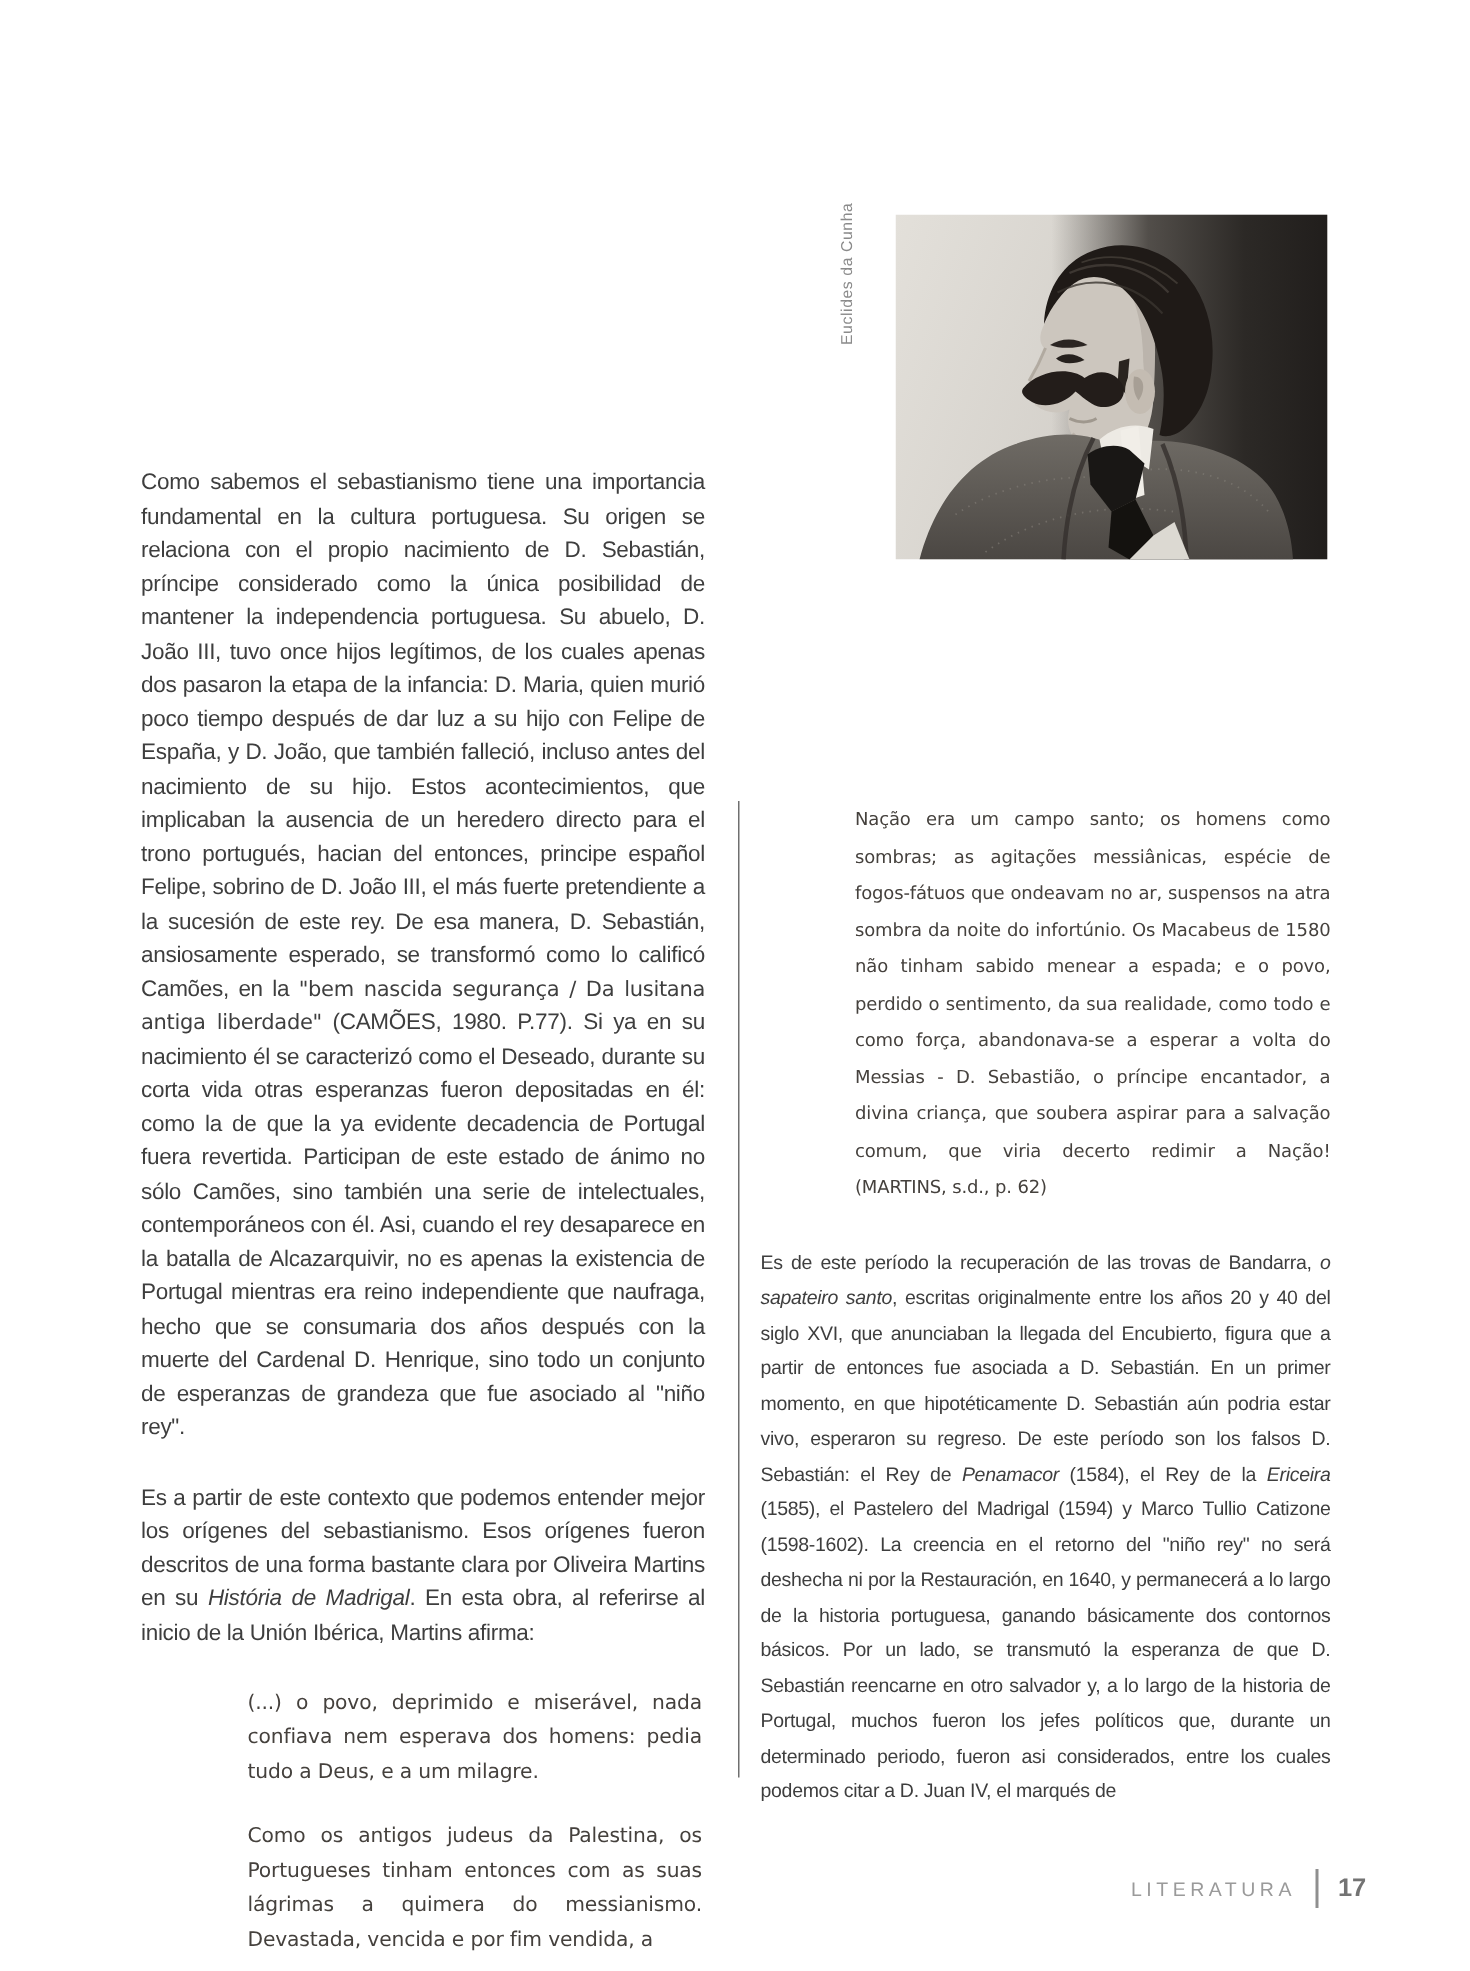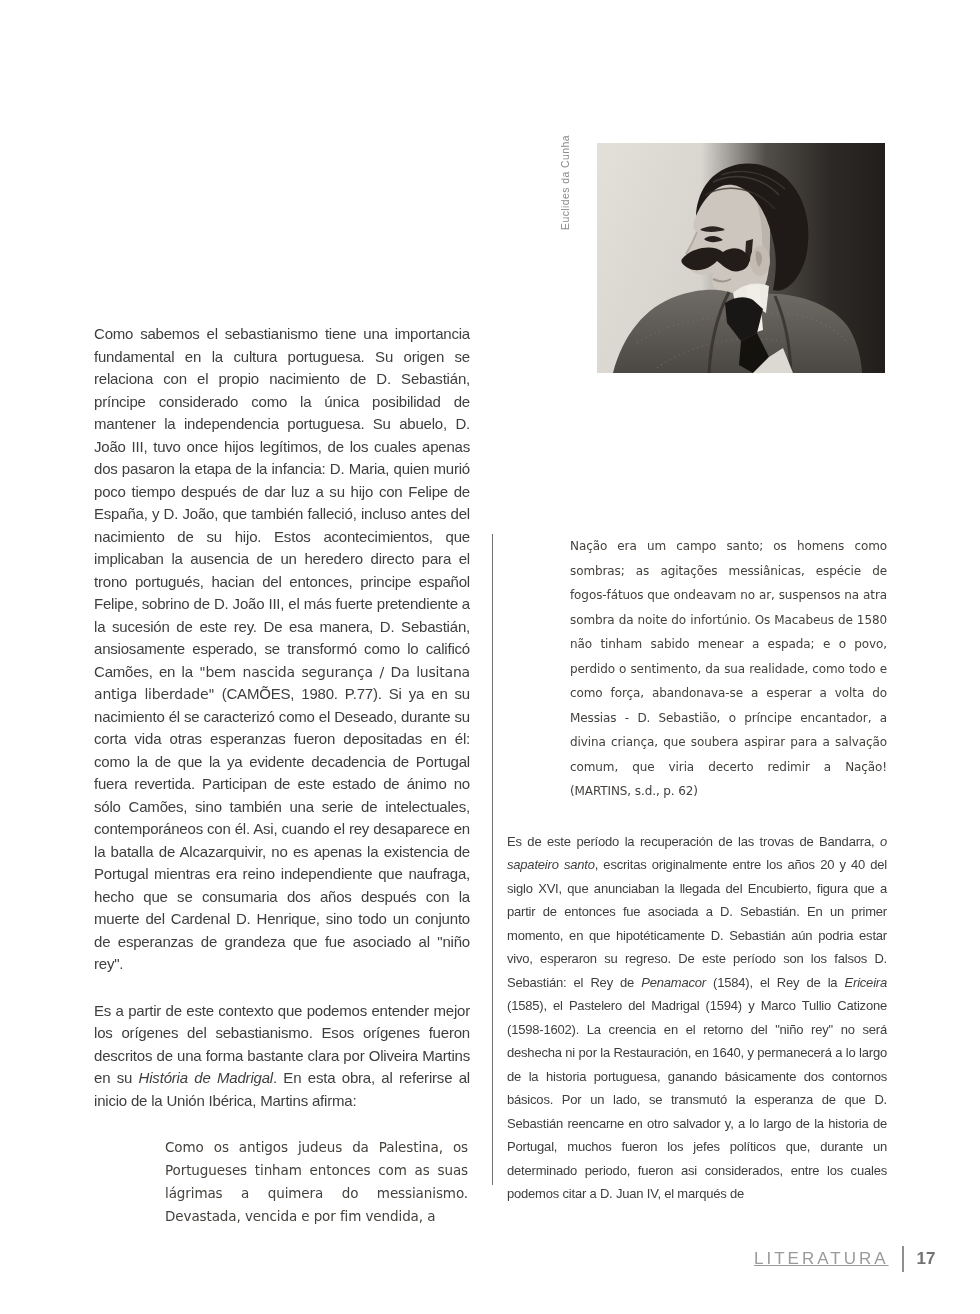--- a/index.html
+++ b/index.html
@@ -7,21 +7,21 @@
     position:relative; width:980px; height:1314px; background:#ffffff;
     font-family:"Liberation Sans", sans-serif; color:#3e3e3e; overflow:hidden;
   }
 
   
   .col-left {
     position:absolute; left:94px; top:307px; width:376px;
     font-size:15px; line-height:22.5px; letter-spacing:-0.2px;
     text-align:justify;
   }
-  .col-left p { margin:16px 0 24px 0; }
+  .col-left p { margin:4px 0 24px 0; }
 
   .blockquote {
     margin:20px 0 20px 71px; width:303px;
     font-family:"DejaVu Sans", sans-serif;
     font-size:13.5px; line-height:23px; letter-spacing:-0.1px;
     color:#45413d; text-align:justify;
   }
 
   .qtf { font-family:"DejaVu Sans", sans-serif; font-size:14px; }
 
@@ -49,21 +49,21 @@
   .photo-wrap { position:absolute; left:597px; top:143px; width:288px; height:230px; }
   .photo-wrap svg { display:block; }
   .credit {
     position:absolute; left:559px; top:134px; width:15px; height:96px;
     writing-mode:vertical-rl; transform:rotate(180deg);
     font-size:10.5px; letter-spacing:0.4px; color:#8b8b8b; white-space:nowrap;
   }
 
   
   .footer { position:absolute; left:754px; top:1246px; display:flex; align-items:center; gap:13px; }
-  .sect { font-size:17px; letter-spacing:3px; color:#9a9a9a;text-decoration:underline; }
+  .sect { font-size:13px; letter-spacing:3px; color:#9a9a9a; }
   .fbar { width:2px; height:26px; background:#8f8f8f; }
   .pnum { font-size:17px; font-weight:bold; color:#737373; }
 </style>
 </head>
 <body>
 
 <div class="page">
 
   <div class="photo-wrap">
     <svg width="288" height="230" viewBox="0 0 288 230" xmlns="http://www.w3.org/2000/svg" role="img">
@@ -122,20 +122,21 @@
       <path d="M144,198 L160,190 L172,214 L156,230 L142,222 Z" fill="#14120f"></path>
       <path d="M156,230 L172,214 L186,205 L196,230 Z" fill="#dcd9d2"></path>
     </svg>
   </div>
 
   <div class="credit">Euclides da Cunha</div>
 
   <div class="col-left">
     <p><span>Como sabemos el sebastianismo tiene una importancia fundamental en la cultura portuguesa. Su origen se relaciona con el propio nacimiento de D. Sebastián, príncipe considerado como la única posibilidad de mantener la independencia portuguesa. Su abuelo, D. João III, tuvo once hijos legítimos, de los cuales apenas dos pasaron la etapa de la infancia: D. Maria, quien murió poco tiempo después de dar luz a su hijo con Felipe de España, y D. João, que también falleció, incluso antes del nacimiento de su hijo. Estos acontecimientos, que implicaban la ausencia de un heredero directo para el trono portugués, hacian del entonces, principe español Felipe, sobrino de D. João III, el más fuerte pretendiente a la sucesión de este rey. De esa manera, D. Sebastián, ansiosamente esperado, se transformó como lo calificó Camões, en la </span><span class="qtf">"bem nascida segurança / Da lusitana antiga liberdade"</span><span> (CAMÕES, 1980. P.77). Si ya en su nacimiento él se caracterizó como el Deseado, durante su corta vida otras esperanzas fueron depositadas en él: como la de que la ya evidente decadencia de Portugal fuera revertida. Participan de este estado de ánimo no sólo Camões, sino también una serie de intelectuales, contemporáneos con él. Asi, cuando el rey desaparece en la batalla de Alcazarquivir, no es apenas la existencia de Portugal mientras era reino independiente que naufraga, hecho que se consumaria dos años después con la muerte del Cardenal D. Henrique, sino todo un conjunto de esperanzas de grandeza que fue asociado al "niño rey".</span></p>
     <p><span>Es a partir de este contexto que podemos entender mejor los orígenes del sebastianismo. Esos orígenes fueron descritos de una forma bastante clara por Oliveira Martins en su </span><em>História de Madrigal</em><span>. En esta obra, al referirse al inicio de la Unión Ibérica, Martins afirma:</span></p>
+    <div class="blockquote">(...) o povo, deprimido e miserável, nada confiava nem esperava dos homens: pedia tudo a Deus, e a um milagre.</div>
     <div class="blockquote">Como os antigos judeus da Palestina, os Portugueses tinham entonces com as suas lágrimas a quimera do messianismo. Devastada, vencida e por fim vendida, a</div>
   </div>
 
   <div class="vrule"></div>
 
   <div class="col-right">
     <div class="rquote">Nação era um campo santo; os homens como sombras; as agitações messiânicas, espécie de fogos-fátuos que ondeavam no ar, suspensos na atra sombra da noite do infortúnio. Os Macabeus de 1580 não tinham sabido menear a espada; e o povo, perdido o sentimento, da sua realidade, como todo e como força, abandonava-se a esperar a volta do Messias - D. Sebastião, o príncipe encantador, a divina criança, que soubera aspirar para a salvação comum, que viria decerto redimir a Nação! (MARTINS, s.d., p. 62)</div>
     <p class="para"><span>Es de este período la recuperación de las trovas de Bandarra, </span><em>o sapateiro santo</em><span>, escritas originalmente entre los años 20 y 40 del siglo XVI, que anunciaban la llegada del Encubierto, figura que a partir de entonces fue asociada a D. Sebastián. En un primer momento, en que hipotéticamente D. Sebastián aún podria estar vivo, esperaron su regreso. De este período son los falsos D. Sebastián: el Rey de </span><em>Penamacor</em><span> (1584), el Rey de la </span><em>Ericeira</em><span> (1585), el Pastelero del Madrigal (1594) y Marco Tullio Catizone (1598-1602). La creencia en el retorno del "niño rey" no será deshecha ni por la Restauración, en 1640, y permanecerá a lo largo de la historia portuguesa, ganando básicamente dos contornos básicos. Por un lado, se transmutó la esperanza de que D. Sebastián reencarne en otro salvador y, a lo largo de la historia de Portugal, muchos fueron los jefes políticos que, durante un determinado periodo, fueron asi considerados, entre los cuales podemos citar a D. Juan IV, el marqués de</span></p>
   </div>
 

